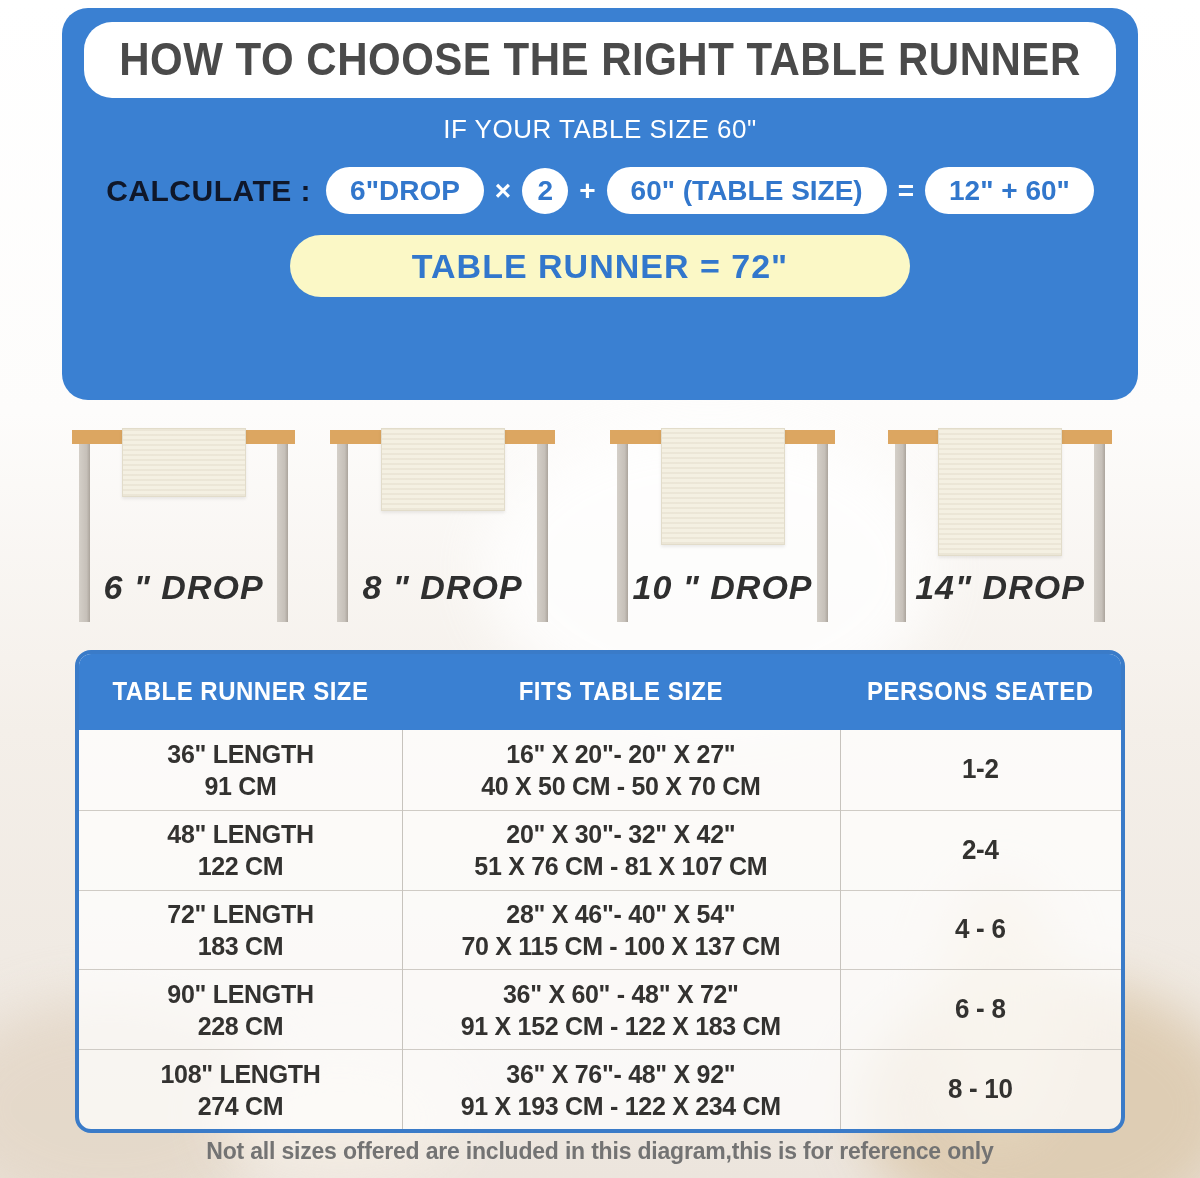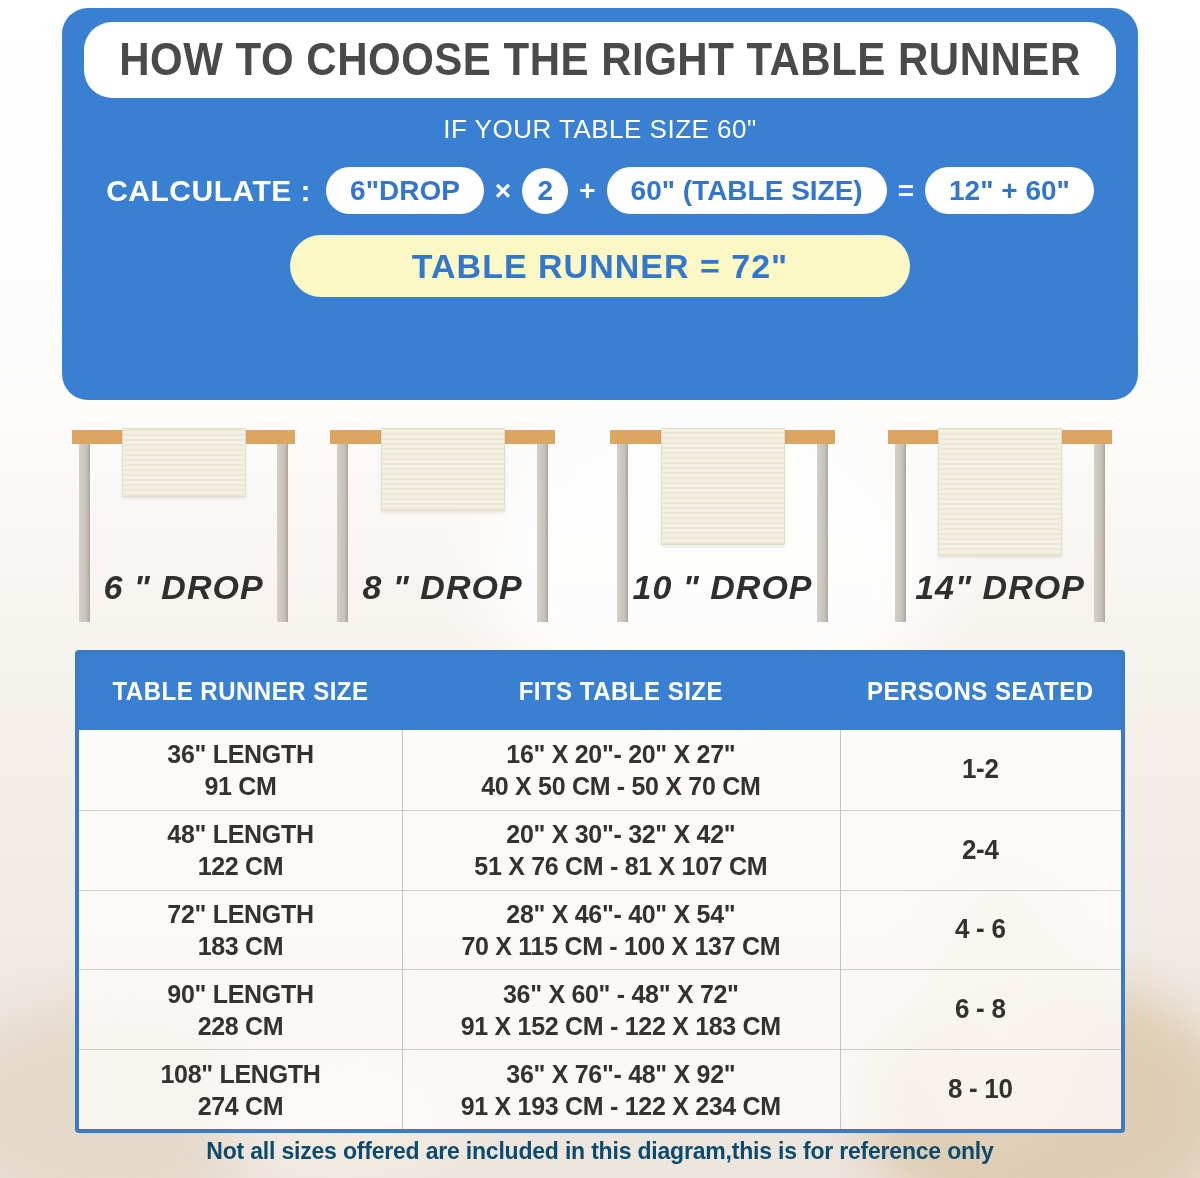--- a/index.html
+++ b/index.html
@@ -21,21 +21,21 @@
   .top-panel { position:absolute; left:62px; top:8px; width:1076px; height:392px;
     background:#3a80d2; border-radius:26px; padding:14px 22px 0; }
   .title-box { height:76px; background:#ffffff; border-radius:28px;
     display:flex; align-items:center; justify-content:center; }
   .title-box span { font-size:42px; font-weight:900; color:#4a4a4a; letter-spacing:.5px;
     transform:scaleY(1.08); white-space:nowrap; }
   .subtitle { margin-top:14px; text-align:center; color:#ffffff; font-size:26px;
     font-weight:500; line-height:35px; letter-spacing:.5px; }
 
   .calc-row { margin-top:20px; display:flex; align-items:center; justify-content:center; gap:11px; }
-  .calc-label { color:#ffffff; font-size:30px; font-weight:800; letter-spacing:.5px; margin-right:4px; }
+  .calc-label { color:#0f172a; font-size:30px; font-weight:800; letter-spacing:.5px; margin-right:4px; }
   .pill { background:#ffffff; border-radius:24px; height:47px; display:flex; align-items:center;
     justify-content:center; padding:0 24px; color:#3277cc; font-size:28px; font-weight:800; white-space:nowrap; }
   .op { color:#ffffff; font-size:28px; font-weight:800; }
   .circle { background:#ffffff; border-radius:50%; width:46px; height:46px; display:flex;
     align-items:center; justify-content:center; color:#3277cc; font-size:28px; font-weight:800; padding:0; }
 
   .result-wrap { display:flex; justify-content:center; margin-top:21px; }
   .result-pill { width:620px; height:62px; background:#fbf8c6; border-radius:31px;
     display:flex; align-items:center; justify-content:center;
     color:#3277cc; font-size:34px; font-weight:800; letter-spacing:1px; }
@@ -58,38 +58,38 @@
     border:1px solid #e2dcca; box-shadow:0 2px 3px rgba(0,0,0,.08); }
   .drop-6  { height:69px; }
   .drop-8  { height:83px; }
   .drop-10 { height:117px; }
   .drop-14 { height:128px; }
   .drop-label { position:absolute; left:0; width:100%; top:140px; text-align:center;
     font-size:34px; font-weight:800; font-style:italic; color:#2f2f2f; letter-spacing:1px; white-space:nowrap; }
 
   
   .size-panel { position:absolute; left:75px; top:650px; width:1050px; height:483px;
-    border:4px solid #3a7bc8; border-radius:4px; overflow:hidden;
+    border:4px solid #3a7bc8; border-radius:16px; overflow:hidden;
     background:rgba(255,255,255,.72); }
   .size-header { height:76px; background:#3a80d2; display:grid;
     grid-template-columns:31% 42% 27%; align-items:center; }
   .size-header .hcell { text-align:center; color:#ffffff; font-size:24px; font-weight:800;
     letter-spacing:.5px; transform:scaleY(1.05); }
   .size-body { position:relative; height:399px; }
   .vline { position:absolute; top:0; bottom:0; width:1px; background:#c7c3bd; }
   .vline.v1 { left:31%; } .vline.v2 { left:73%; }
   .trow { display:grid; grid-template-columns:31% 42% 27%; align-items:center; height:79.8px; }
   .trow + .trow { border-top:1px solid #cfcbc5; }
   .tcell { text-align:center; color:#333230; font-size:25px; font-weight:700; line-height:31px;
     letter-spacing:-.3px; transform:scaleY(1.04); }
   .tcell.persons { font-size:26px; }
 
   
   .footer-note { position:absolute; left:0; top:1138px; width:1200px; text-align:center;
-    font-size:23px; font-weight:700; color:#0c4a6e; letter-spacing:-.2px; }
+    font-size:23px; font-weight:700; color:#737373; letter-spacing:-.2px; }
 </style>
 </head>
 <body>
 
 <div class="canvas">
 
   <div class="bg">
     <div class="blob b1"></div>
     <div class="blob b2"></div>
     <div class="blob b3"></div>

